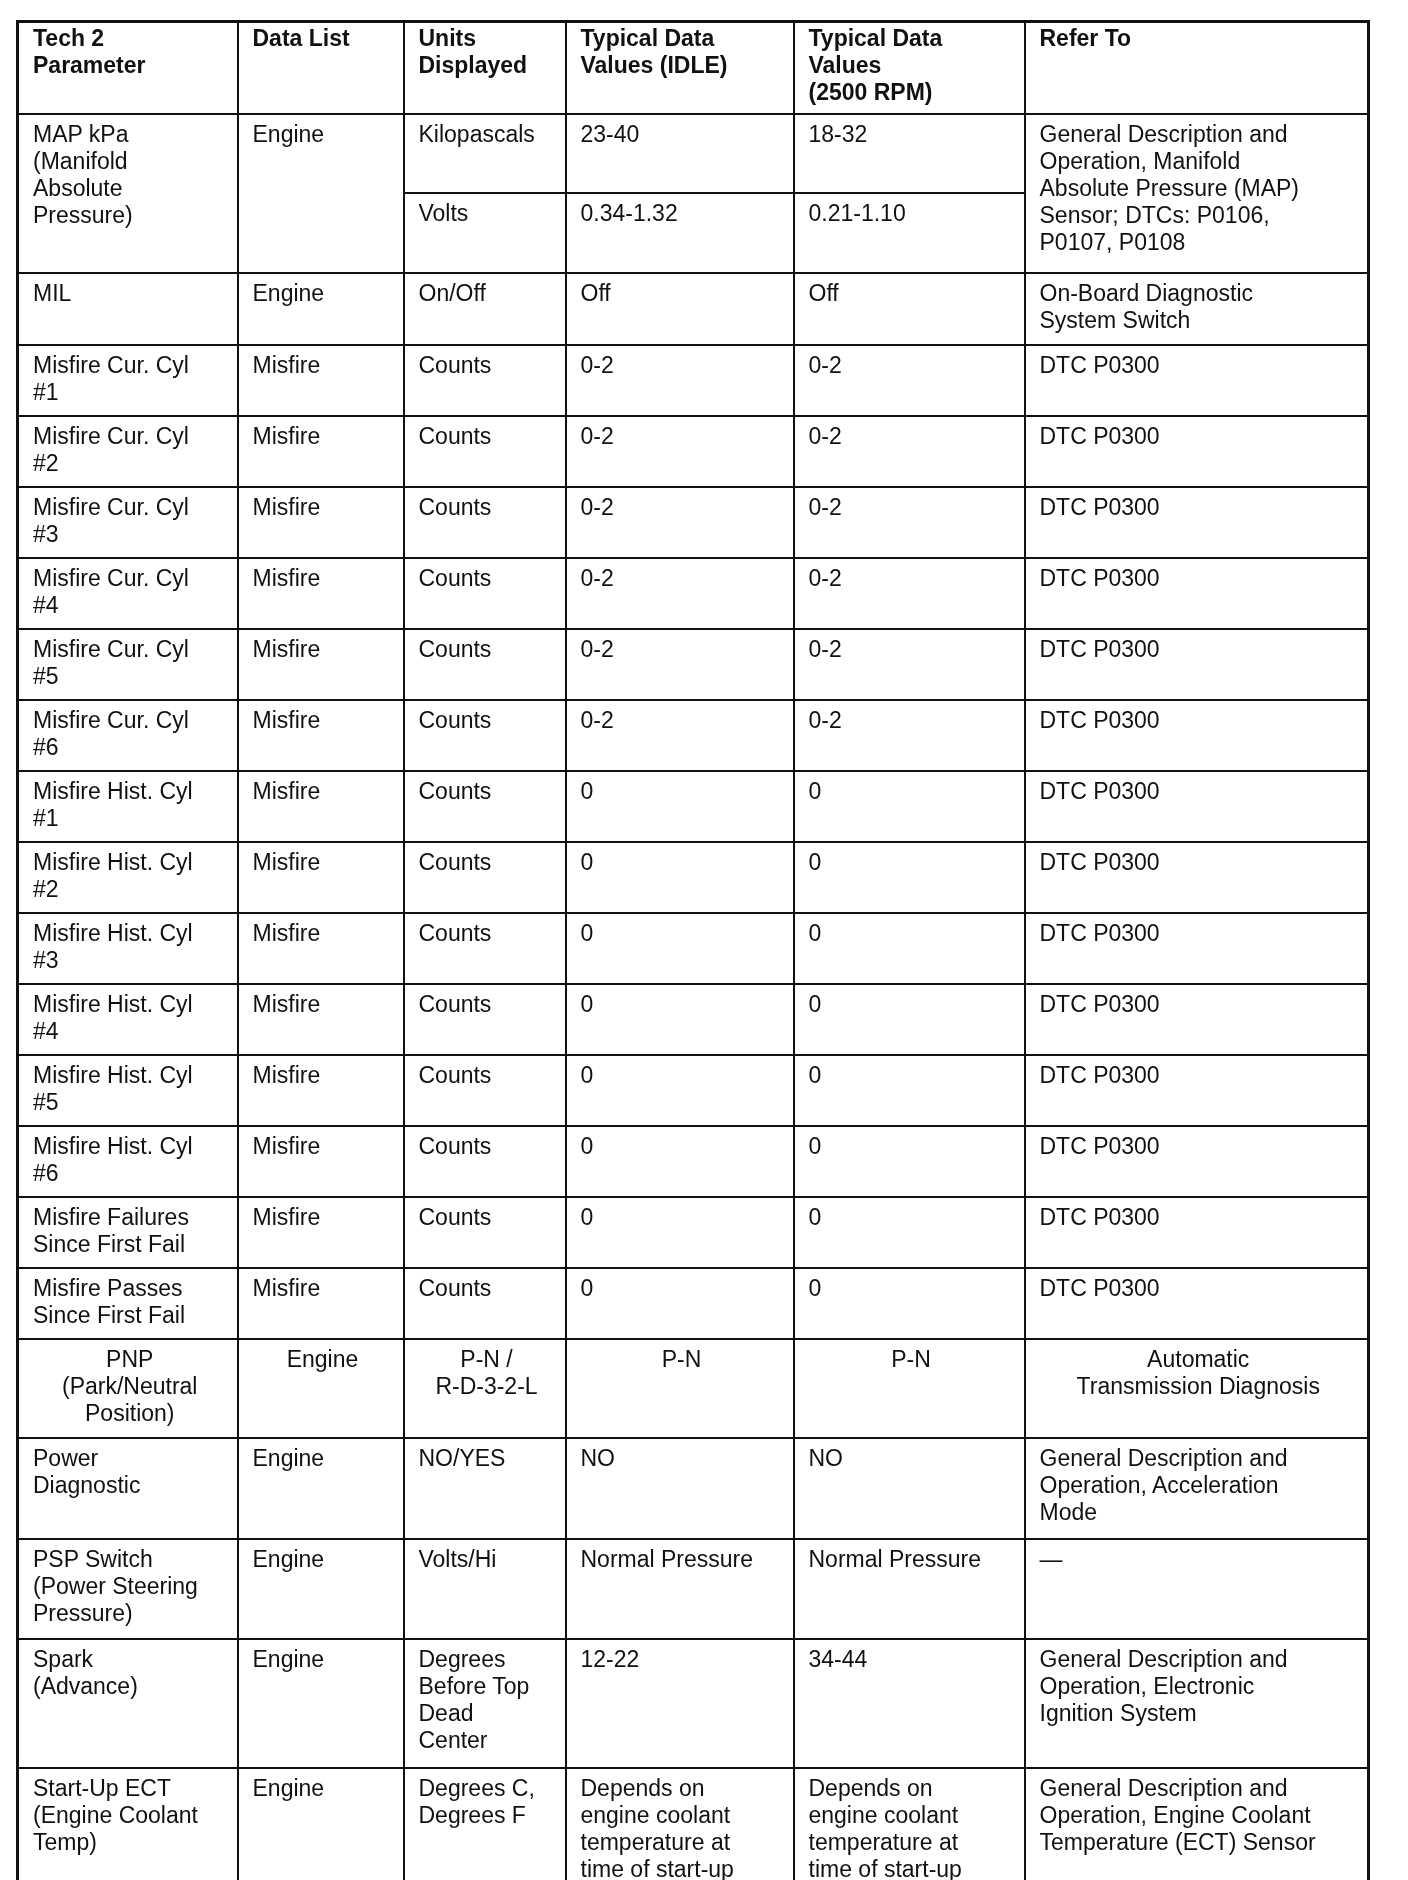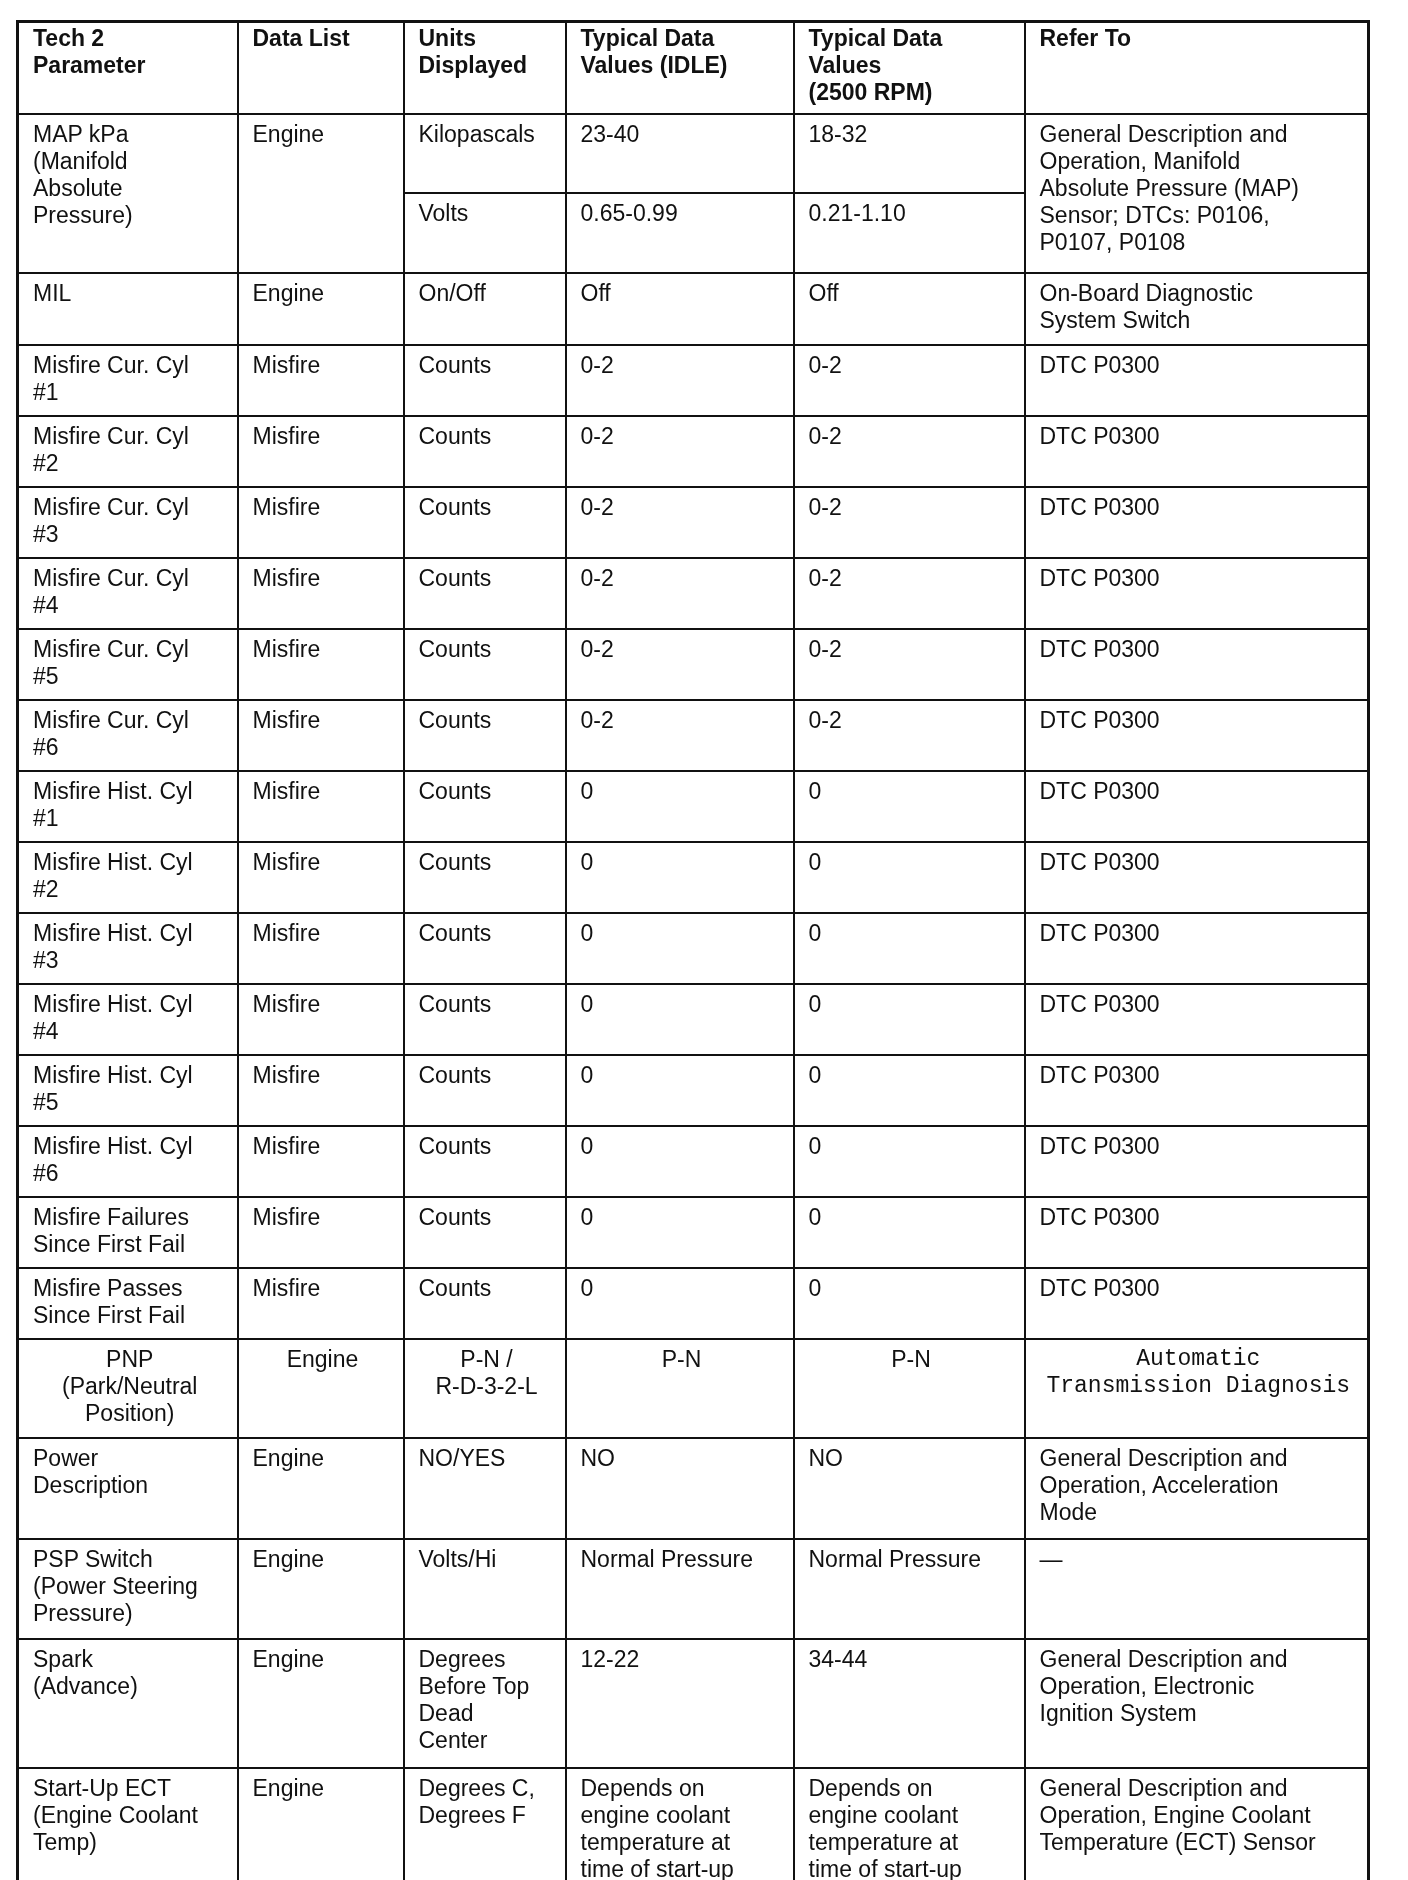--- a/index.html
+++ b/index.html
@@ -18,21 +18,21 @@
   table.spec th { font-weight: bold; height: 88px; padding-top: 2px; }
   tr.r-map-a td { height: 71px; }
   tr.r-map-b td { height: 72px; }
   tr.r-std td { height: 63px; }
   tr.r-mil td { height: 64px; }
   tr.r-pnp td { height: 91px; text-align: center; }
   tr.r-pwr td { height: 93px; }
   tr.r-psp td { height: 92px; }
   tr.r-spk td { height: 121px; }
   tr.r-ect td { height: 114px; }
-  td.center { text-align: center; font-family: Liberation Mono, monospace; }
+  td.center { text-align: center; }
   td.dash { text-align: center; vertical-align: middle; }
   .cell-text { white-space: pre-line; }
 </style>
 </head>
 <body>
 
 <table class="spec">
   <colgroup>
       <col class="c1">
       <col class="c2">
@@ -67,21 +67,21 @@
       <td class="cell-text">23-40</td>
       <td class="cell-text">18-32</td>
       <td rowspan="2" class="cell-text">General Description and
 Operation, Manifold
 Absolute Pressure (MAP)
 Sensor; DTCs: P0106,
 P0107, P0108</td>
     </tr>
     <tr class="r-map-b">
       <td class="cell-text">Volts</td>
-      <td class="cell-text">0.65-0.99</td>
+      <td class="cell-text">0.34-1.32</td>
       <td class="cell-text">0.21-1.10</td>
     </tr>
   <tr class="r-mil">
         <td class="cell-text">MIL</td>
         <td class="cell-text">Engine</td>
         <td class="cell-text">On/Off</td>
         <td class="cell-text">Off</td>
         <td class="cell-text">Off</td>
         <td class="cell-text">On-Board Diagnostic
 System Switch</td>
@@ -219,21 +219,21 @@
         <td class="cell-text">Engine</td>
         <td class="cell-text">P-N /
 R-D-3-2-L</td>
         <td class="cell-text">P-N</td>
         <td class="cell-text">P-N</td>
         <td class="cell-text center">Automatic
 Transmission Diagnosis</td>
       </tr>
       <tr class="r-pwr">
         <td class="cell-text">Power
-Description</td>
+Diagnostic</td>
         <td class="cell-text">Engine</td>
         <td class="cell-text">NO/YES</td>
         <td class="cell-text">NO</td>
         <td class="cell-text">NO</td>
         <td class="cell-text">General Description and
 Operation, Acceleration
 Mode</td>
       </tr>
       <tr class="r-psp">
         <td class="cell-text">PSP Switch

